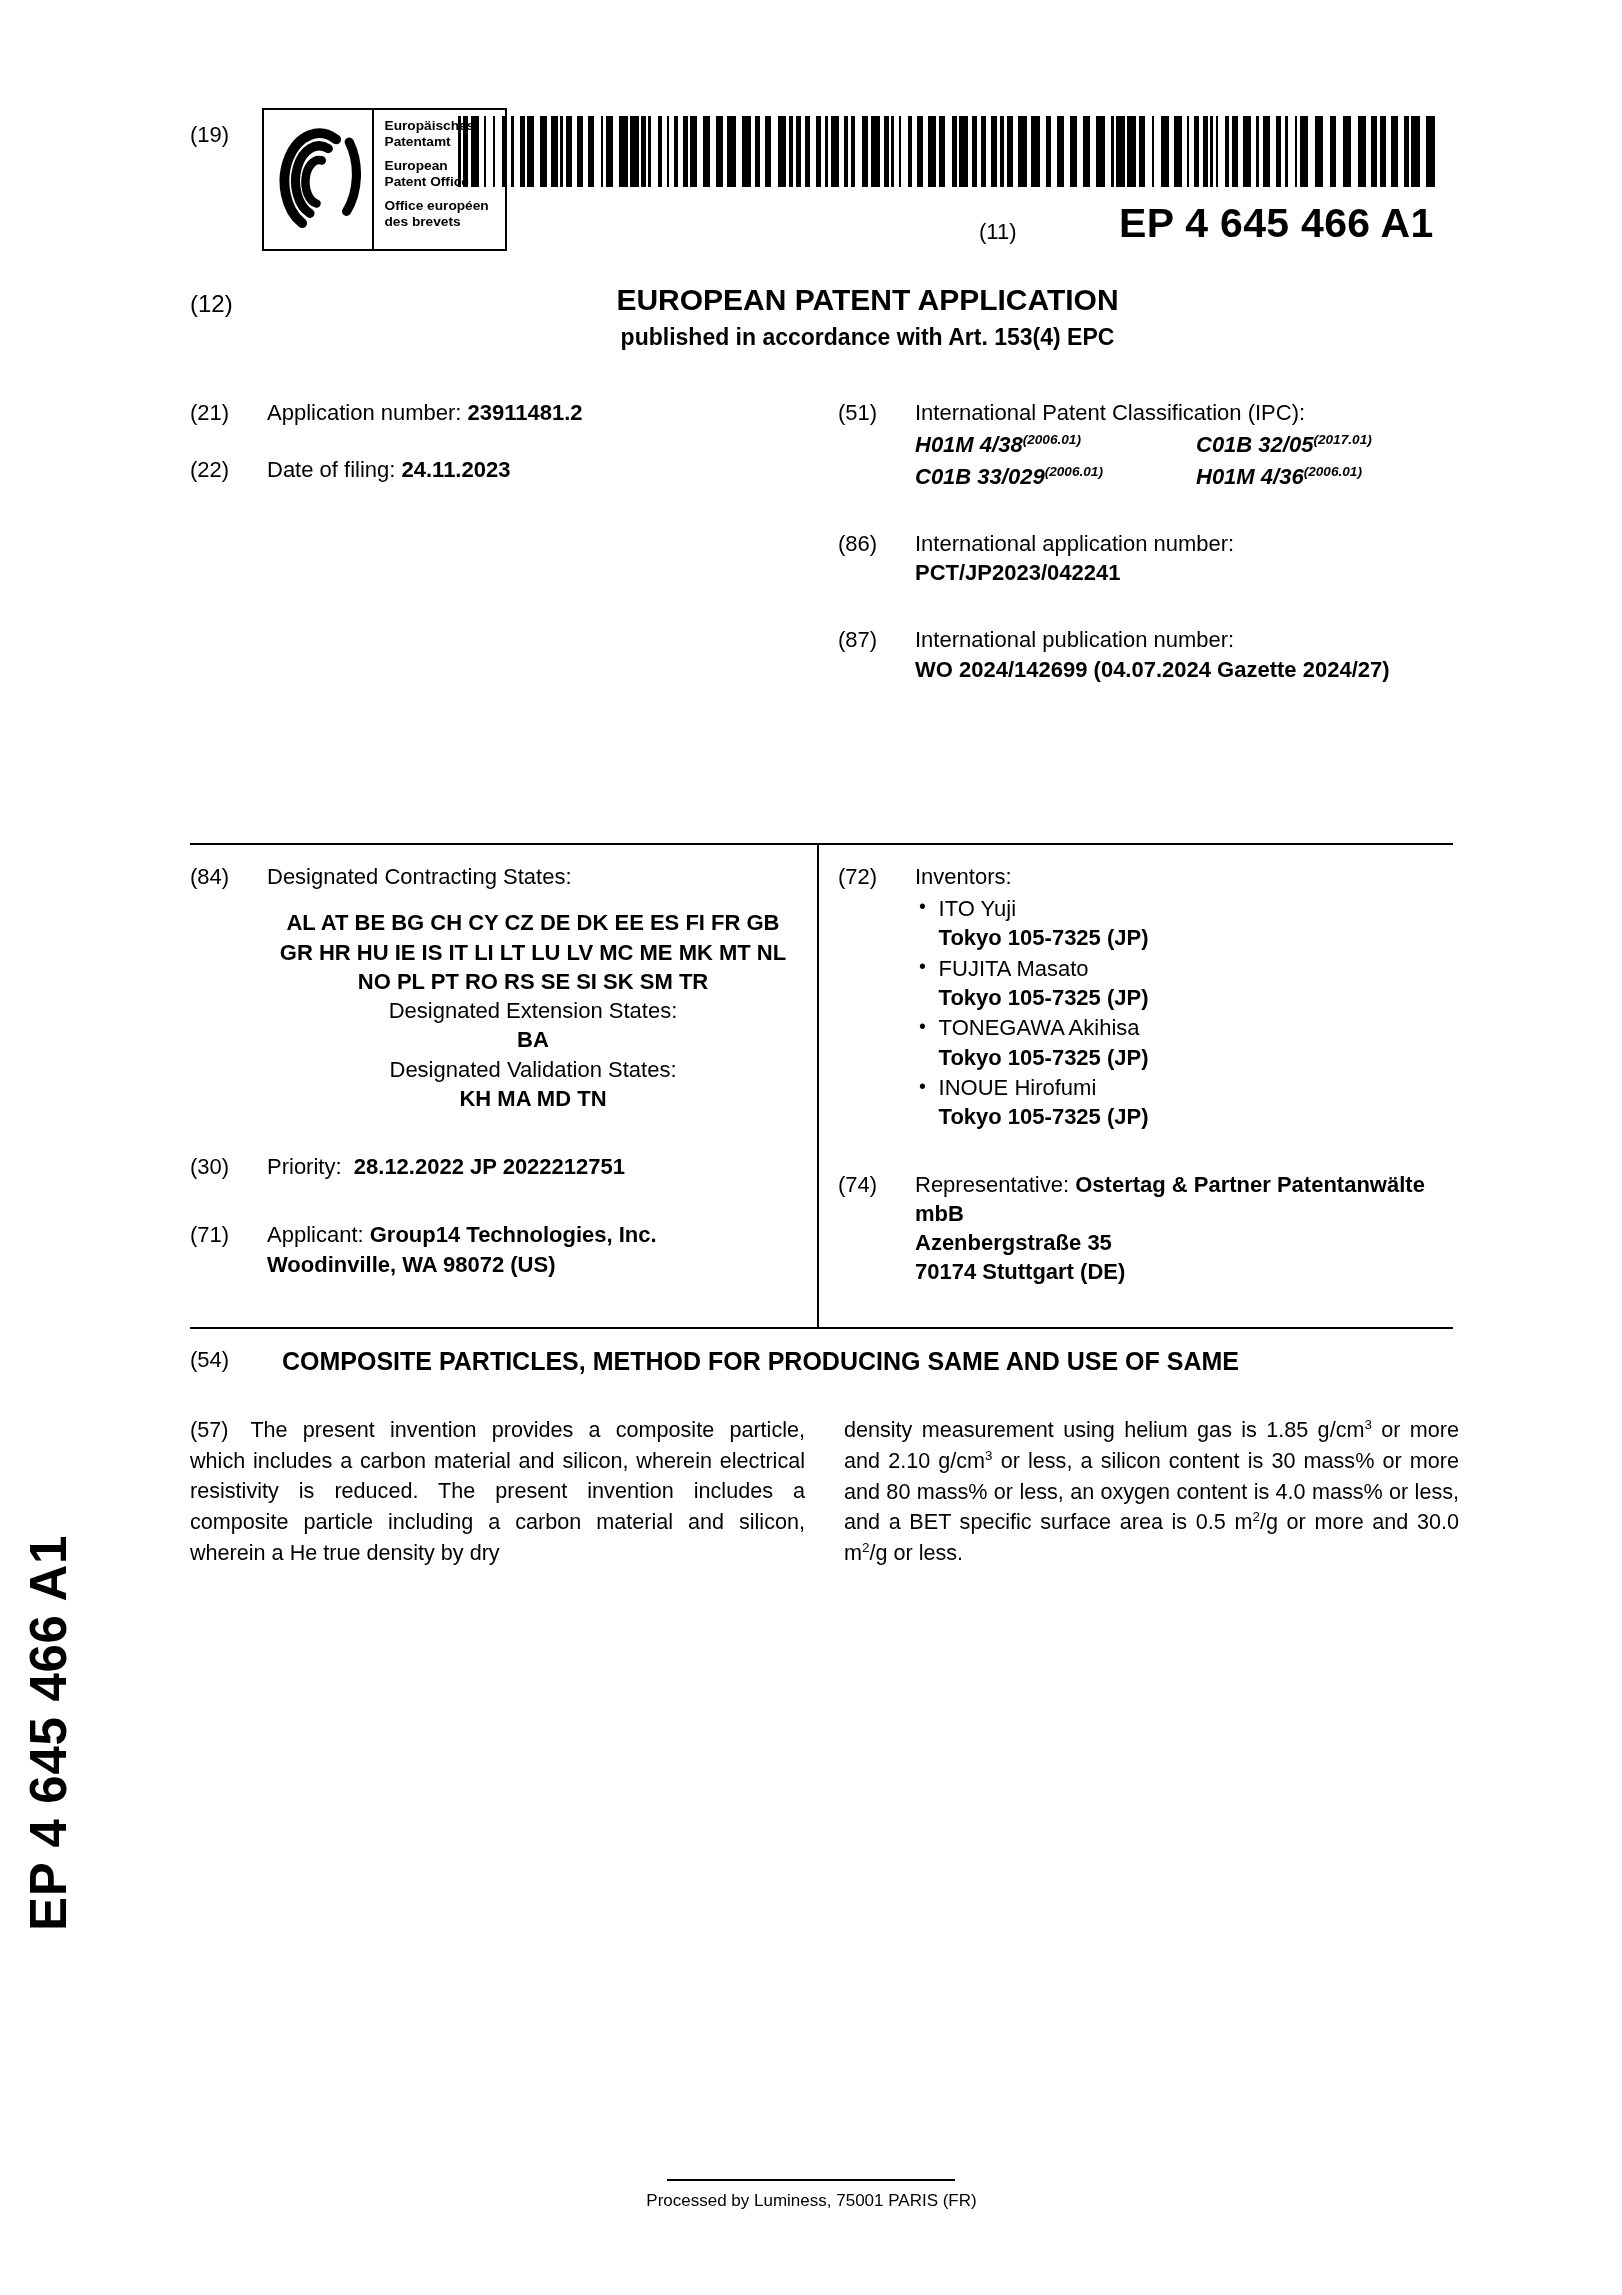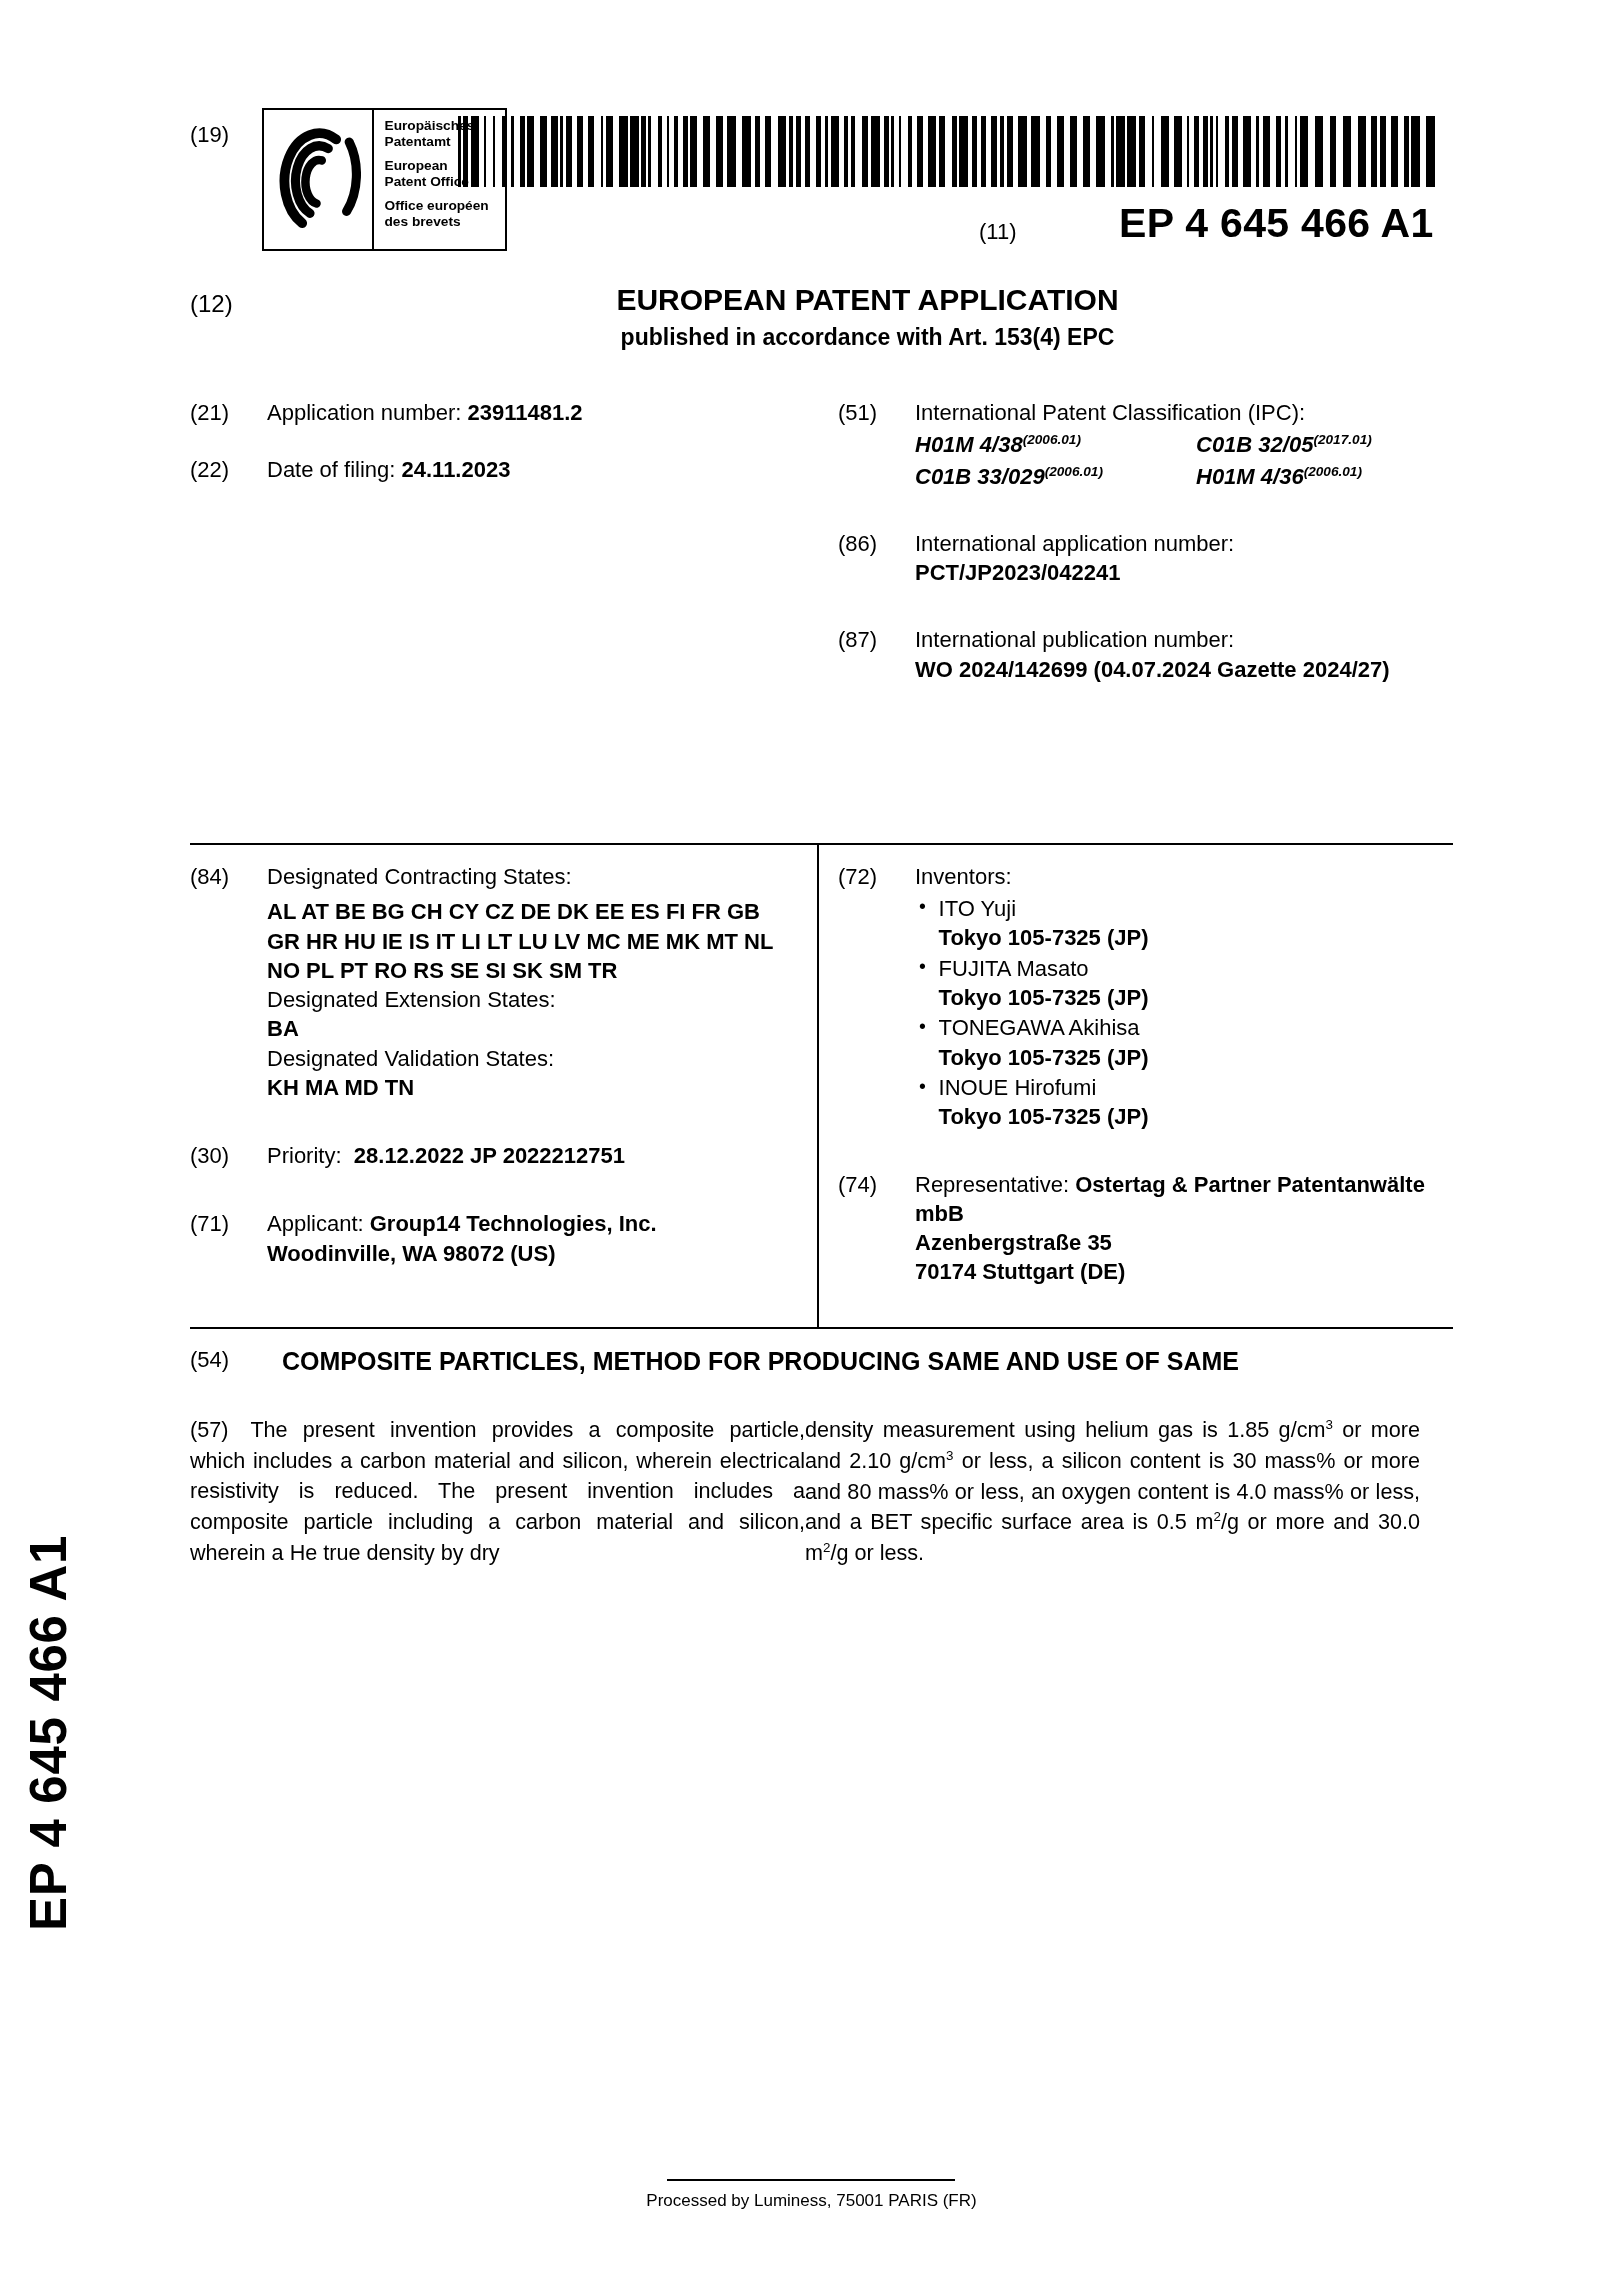--- a/index.html
+++ b/index.html
@@ -165,21 +165,21 @@
   }
   .vrule {
     position: absolute;
     background: #000;
     width: 2px;
   }
 
   
   .biblio2 { position: absolute; left: 190px; top: 862px; width: 1263px; }
 
-  .states { margin-top: 6px; }
+  .states { margin-top: 17px; text-align: center; }
   .states div { line-height: 1.33; }
 
   .inv-list { list-style: none; margin: 2.6px 0 0 0; padding: 0 0 0 23.6px; }
   .inv-list li { position: relative; margin-bottom: 1.3px; line-height: 1.33; }
   .inv-list li .bullet { position: absolute; left: -19.6px; top: -0.7px; font-size: 19.6px; }
   .inv-name { font-weight: normal; }
   .inv-addr { font-weight: bold; }
 
   
   .title54 {
@@ -194,20 +194,21 @@
   }
   .title54 .code { position: absolute; left: 0; top: 0; font-size: 22px; font-weight: normal; }
 
   
   .abstract {
     position: absolute;
     left: 190px;
     top: 1415px;
     width: 1269px;
     display: flex;
+    gap: 39px;
     font-size: 21.6px;
     line-height: 1.42;
   }
   .abs-col { width: 615px; text-align: justify; }
   .abs-col p { margin: 0; }
   .abs-code { font-weight: normal; margin-right: 22px; }
   sup { font-size: 0.62em; }
 
   
   .footer-rule {

